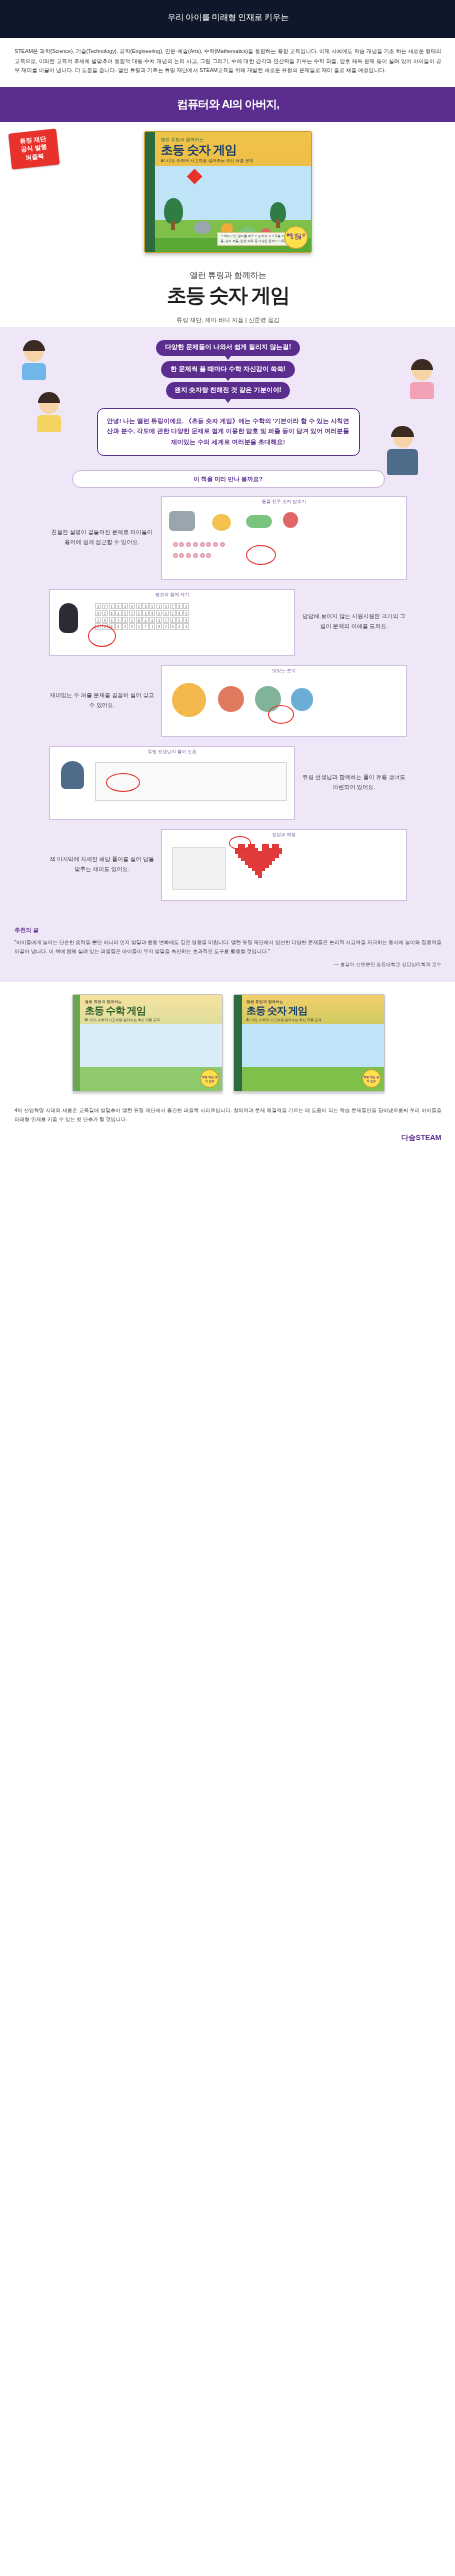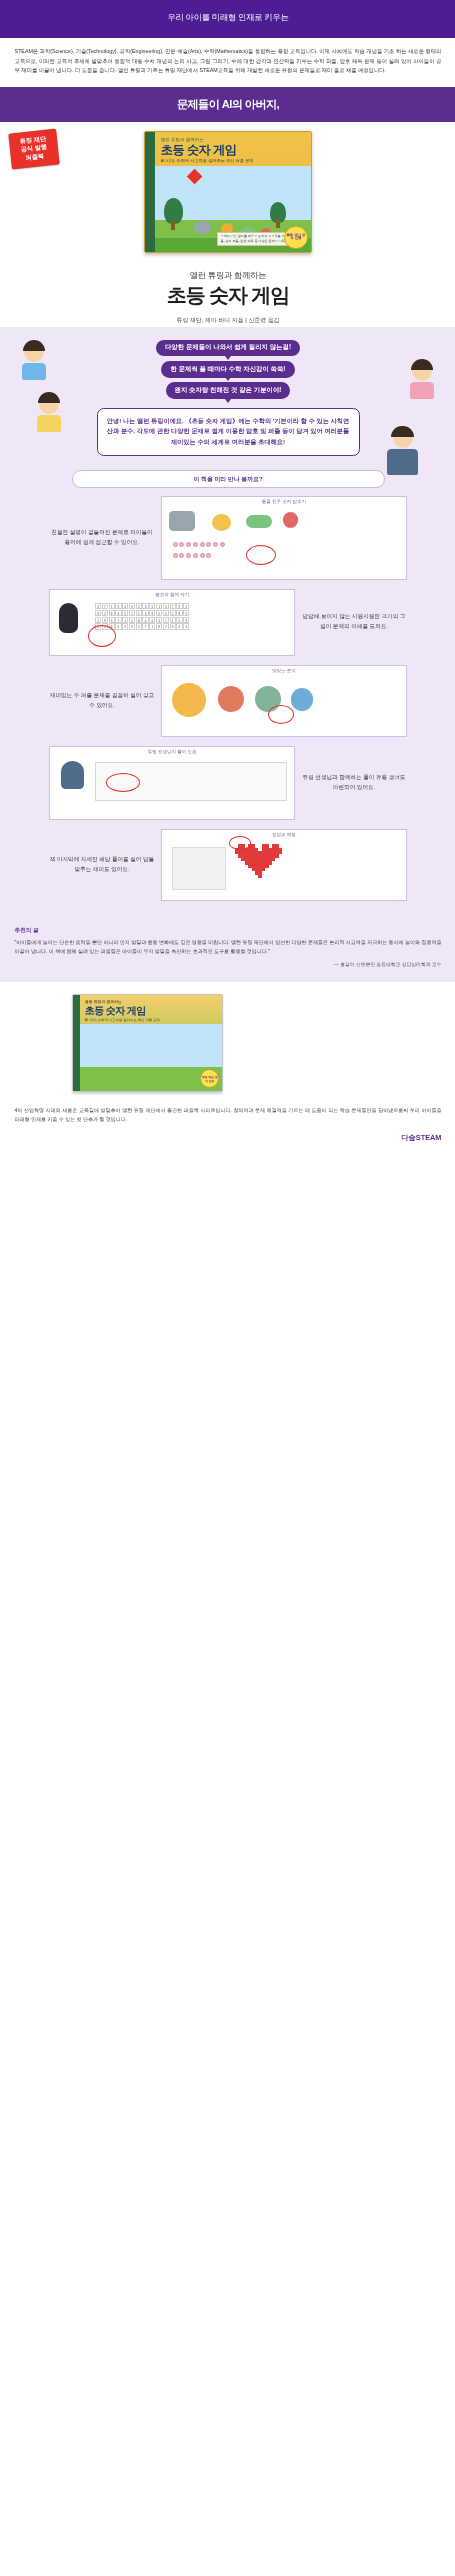--- a/index.html
+++ b/index.html
@@ -7,21 +7,21 @@
   body {
     width: 456px;
     font-family: "Liberation Sans", sans-serif;
     background: #ffffff;
     color: #222;
   }
   .page { width: 456px; position: relative; overflow: hidden; }
 
   
   .hero {
-    background: #4c1d95;
+    background: #0f172a;
     color: #fff;
     text-align: center;
     padding: 12.3px 5.6px 11.2px;
   }
   .hero-sub { font-size: 8.4px; letter-spacing: -0.3px; margin-bottom: 3.4px; color:#ffffff; }
   .hero-title { font-size: 17px; font-weight: bold; letter-spacing:-0.6px; }
   .hero-title .accent { color: #ffe04d; }
 
   
   .intro {
@@ -183,21 +183,21 @@
 
 <div class="page">
 
   <div class="hero">
     <div class="hero-sub">우리 아이를 미래형 인재로 키우는</div>
   </div>
 
   <div class="intro">STEAM은 과학(Science), 기술(Technology), 공학(Engineering), 인문·예술(Arts), 수학(Mathematics)을 통합하는 융합 교육입니다. 이제 사회에도 학습 개념을 기초 하는 새로운 형태의 교육으로, 이러한 교육적 추세에 발맞추어 통합적 대응·수치 개념의 논리 사고, 그림 그리기, 수에 대한 감각과 연산력을 키우는 수학 퍼즐, 암호 해독 문제 등이 실려 있어 아이들이 공부 재미를 이끌어 냅니다. 더 도움을 줍니다. 앨런 튜링과 기르는 튜링 재단에서 STEAM교육을 위해 개발한 새로운 유형의 문제들로 재미 홀로 채울 예정입니다.</div>
 
   <div class="band">
-    <div class="l1">문제들이 AI의 아버지,</div>
+    <div class="l1">컴퓨터와 AI의 아버지,</div>
   </div>
 
   <div class="cover-sec">
 
     <div class="badge">
       <div>튜링 재단</div>
       <div>공식 발행</div>
       <div>퍼즐북</div>
     </div>
 
@@ -561,20 +561,29 @@
 
   <div class="recommend">
     <div class="rec-title">추천의 글</div>
     <div class="rec-body">"아이들에게 놀이는 단순한 오락을 뿐만 아니라 인지 발달과 행동 변화에도 깊은 영향을 미칩니다. 앨런 튜링 재단에서 엄선한 다양한 문제들은 논리적 사고력을 자극하는 동시에 놀이와 집중력을 이끌어 냅니다. 이 책에 함께 실려 있는 퍼즐들은 아이들이 무지 발달을 촉진하는 효과적인 도구로 활용할 것입니다."</div>
     <div class="rec-by">— 홍길이 신앤뿐린 초등대학교 상담심리학과 교수</div>
   </div>
 
   <div class="series">
     <div class="series-grid">
 
+      <div class="mini" style="background:linear-gradient(#f6e3a1,#a8d08d);">
+        <div class="m-strip" style="background:#6aa84f;"></div>
+        <div class="m-top">앨런 튜링과 함께하는</div>
+        <div class="m-title" style="color:#2c5e2e;">초등 수학 게임</div>
+        <div class="m-sub">AI 시대, 수학적 사고력을 길러주는 최신 퍼즐 문제</div>
+        <div class="m-sky" style="background:#d9ecf7;"></div>
+        <div class="m-ground" style="background:#8ec96b;"></div>
+        <div class="m-badge">튜링 재단 공식 인증</div>
+      </div>
 
 
       <div class="mini" style="background:linear-gradient(#f3cf6b,#7fc04b);">
         <div class="m-strip" style="background:#2b6b3f;"></div>
         <div class="m-top">앨런 튜링과 함께하는</div>
         <div class="m-title" style="color:#173d6b;">초등 숫자 게임</div>
         <div class="m-sub">AI 시대, 수학적 사고력을 길러주는 최신 퍼즐 문제</div>
         <div class="m-sky" style="background:#bfe3f7;"></div>
         <div class="m-ground" style="background:#7fc04b;"></div>
         <div class="m-badge">튜링 재단 공식 인증</div>

